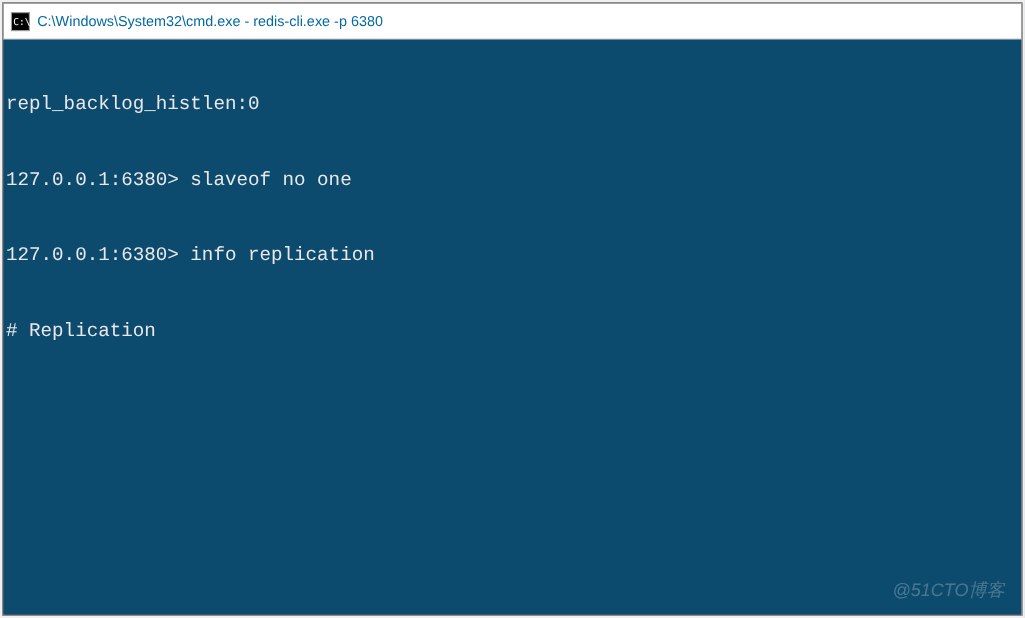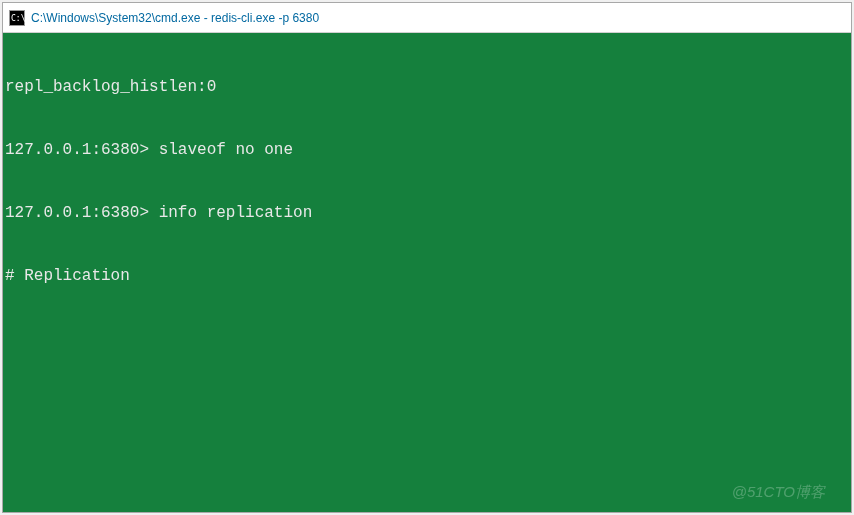--- a/index.html
+++ b/index.html
@@ -12,27 +12,27 @@
     height: 30px; background: #fff; display: flex; align-items: center;
     padding: 0 6px; border-bottom: 1px solid #d0d0d0; flex: 0 0 30px;
   }
   .titlebar .icon-box {
     width: 16px; height: 16px; margin-right: 6px; display: flex; align-items: center; justify-content: center;
   }
   .titlebar .title-text {
     font-size: 12px; color: #0369a1; white-space: nowrap; overflow: hidden; text-overflow: ellipsis;
   }
   .terminal {
-    flex: 1; background: #15803d; color: #e8e8e8;
+    flex: 1; background: #0c4a6e; color: #e8e8e8;
     font-family: "NSimSun","SimSun","Consolas","Courier New",monospace;
     font-size: 16px; line-height: 21px; padding: 2px 2px; overflow: hidden; white-space: pre;
   }
   .terminal .line { white-space: pre; }
   .watermark {
-    position: absolute; right: 26px; bottom: 10px; color: rgba(255,255,255,0.25);
+    position: absolute; right: 14px; bottom: 10px; color: rgba(255,255,255,0.25);
     font-size: 15px; font-style: italic; font-family: "Segoe UI", sans-serif;
     pointer-events: none;
   }
 </style>
 </head>
 <body>
 
 <div class="window">
   <div class="titlebar">
     <span class="icon-box">

